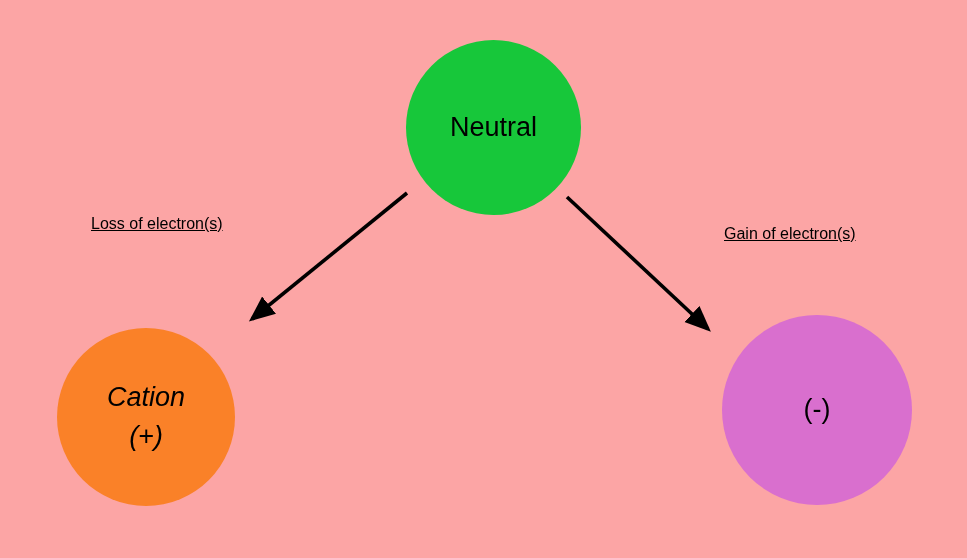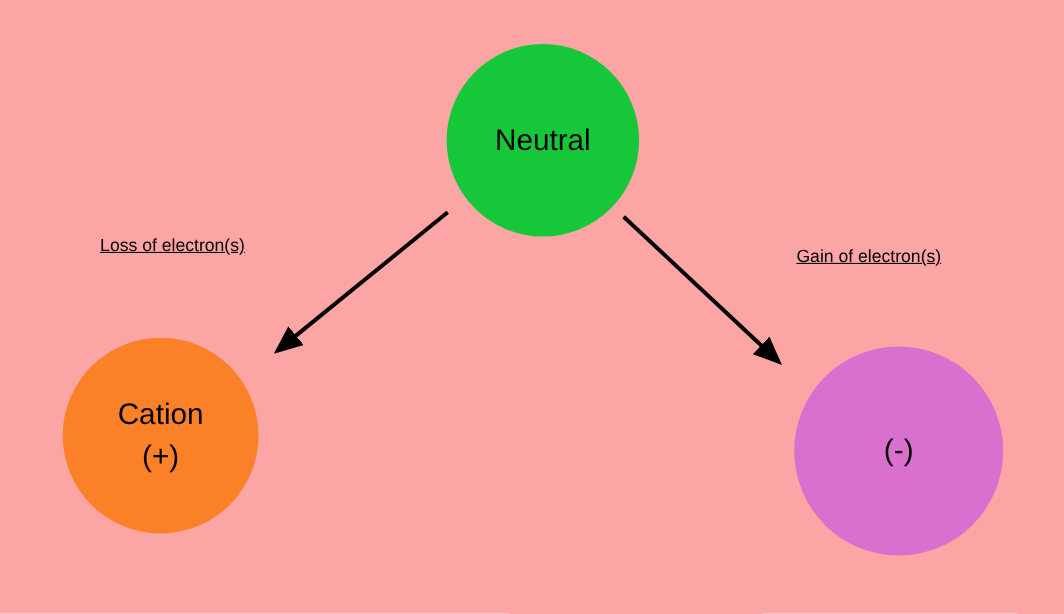--- a/index.html
+++ b/index.html
@@ -28,21 +28,21 @@
     display: flex;
     flex-direction: column;
     align-items: center;
     justify-content: center;
     text-align: center;
     color: #000000;
     font-size: 27px;
     line-height: 1.45;
   }
   .node-neutral { left: 406px; top: 40px;  width: 175px; height: 175px; }
-  .node-cation  { left: 57px;  top: 307px; width: 178px; height: 178px; }
+  .node-cation  { left: 57px;  top: 328px; width: 178px; height: 178px; font-style: italic; }
   .node-anion   { left: 722px; top: 315px; width: 190px; height: 190px; }
   .edge-label {
     position: absolute;
     color: #000000;
     font-size: 16px;
     white-space: nowrap;
     text-decoration: underline;
   }
   .edge-label-loss { left: 91px;  top: 215px; }
   .edge-label-gain { left: 681px; top: 225px; margin-left: 43px; }

